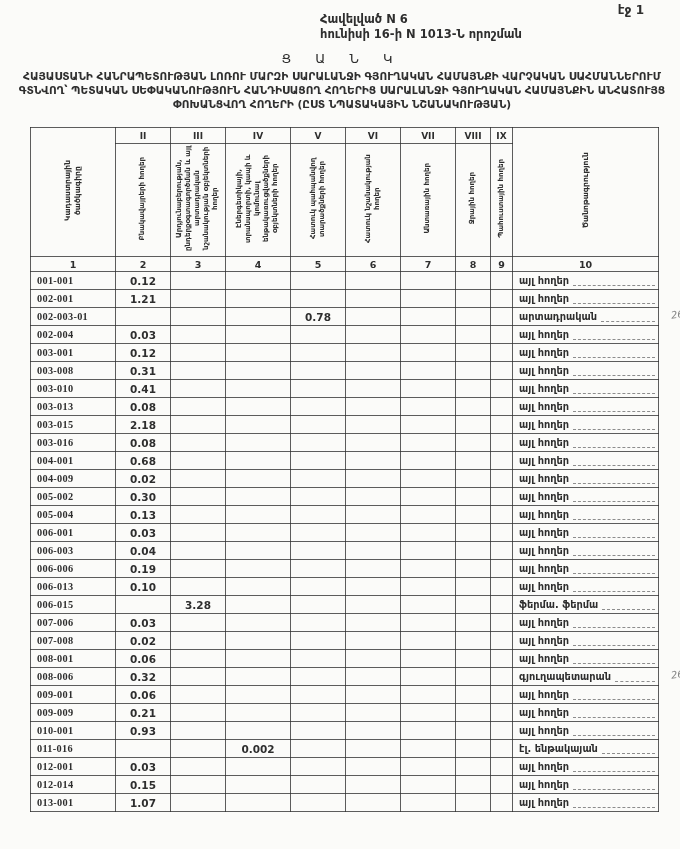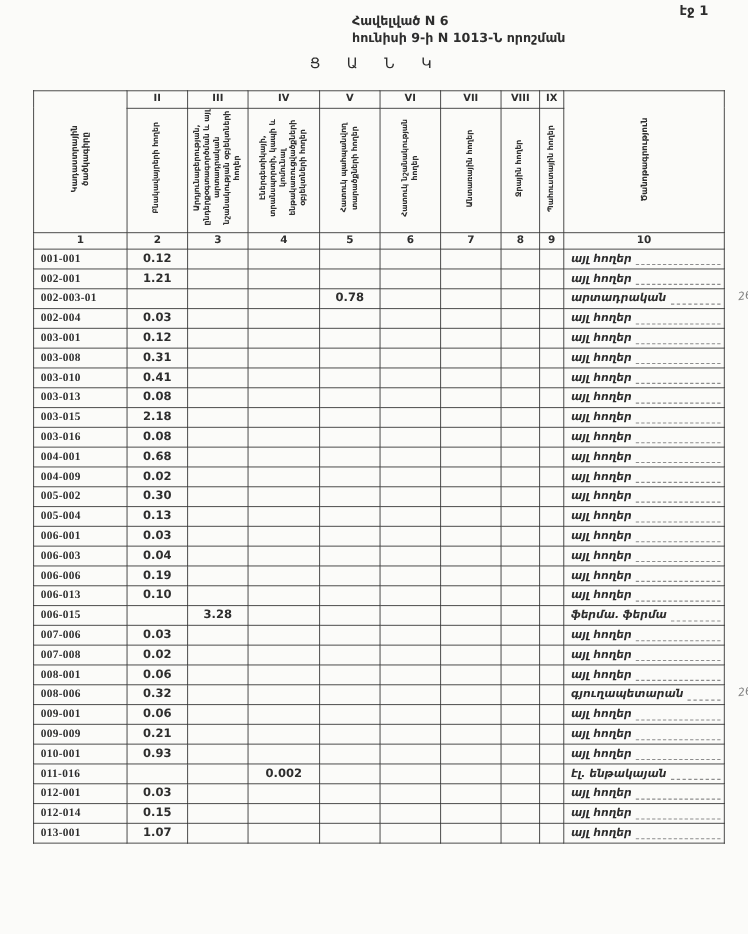--- a/index.html
+++ b/index.html
@@ -24,40 +24,41 @@
     writing-mode:vertical-rl;transform:rotate(180deg);
     display:inline-block;max-height:107px;
     font-size:7px;font-weight:bold;line-height:1.3;
   }
   .vt8{font-size:7.6px;}
   .num{height:14px;font-size:9.5px;}
   tbody td{height:17px;font-size:10.5px;font-weight:bold;vertical-align:middle;}
   td.code{text-align:left;padding-left:6px;letter-spacing:0.3px;font-size:10.3px;font-family:Liberation Serif, serif;}
   td.val{text-align:center;}
   td.note{padding:0 3px 0 6px;position:relative;overflow:visible;}
-  .note-flex{display:flex;align-items:center;font-style:italic;}
+  .note-flex{display:flex;align-items:center;}
   .note-flex .txt{font-size:9.8px;white-space:nowrap;}
   .note-flex .line{flex:1;border-bottom:1px dashed #8d8d8d;height:10px;min-width:8px;margin-left:4px;}
   .mark{
     position:absolute;right:-26px;top:1px;font-size:10px;color:#858585;
     font-style:italic;transform:rotate(-8deg);font-weight:normal;
   }
 </style>
 </head>
 <body>
 
 <div class="page-label">էջ 1</div>
 
 <div class="appendix">
   <div>Հավելված N 6</div>
-  <div>հունիսի 9-ի N 1013-Ն որոշման</div>
+  <div>հունիսի 16-ի N 1013-Ն որոշման</div>
 </div>
 
 <div class="title-wrap">
   <div class="heading">Ց Ա Ն Կ</div>
+  <div class="title-body">ՀԱՅԱՍՏԱՆԻ ՀԱՆՐԱՊԵՏՈՒԹՅԱՆ ԼՈՌՈՒ ՄԱՐԶԻ ՍԱՐԱԼԱՆՋԻ ԳՅՈՒՂԱԿԱՆ ՀԱՄԱՅՆՔԻ ՎԱՐՉԱԿԱՆ ՍԱՀՄԱՆՆԵՐՈՒՄ ԳՏՆՎՈՂ՝ ՊԵՏԱԿԱՆ ՍԵՓԱԿԱՆՈՒԹՅՈՒՆ ՀԱՆԴԻՍԱՑՈՂ ՀՈՂԵՐԻՑ ՍԱՐԱԼԱՆՋԻ ԳՅՈՒՂԱԿԱՆ ՀԱՄԱՅՆՔԻՆ ԱՆՀԱՏՈՒՅՑ ՓՈԽԱՆՑՎՈՂ ՀՈՂԵՐԻ (ԸՍՏ ՆՊԱՏԱԿԱՅԻՆ ՆՇԱՆԱԿՈՒԹՅԱՆ)</div>
 </div>
 
 <table>
   <colgroup>
     <col style="width:85px">
       <col style="width:55px">
       <col style="width:55px">
     <col style="width:65px">
       <col style="width:55px">
       <col style="width:55px">

